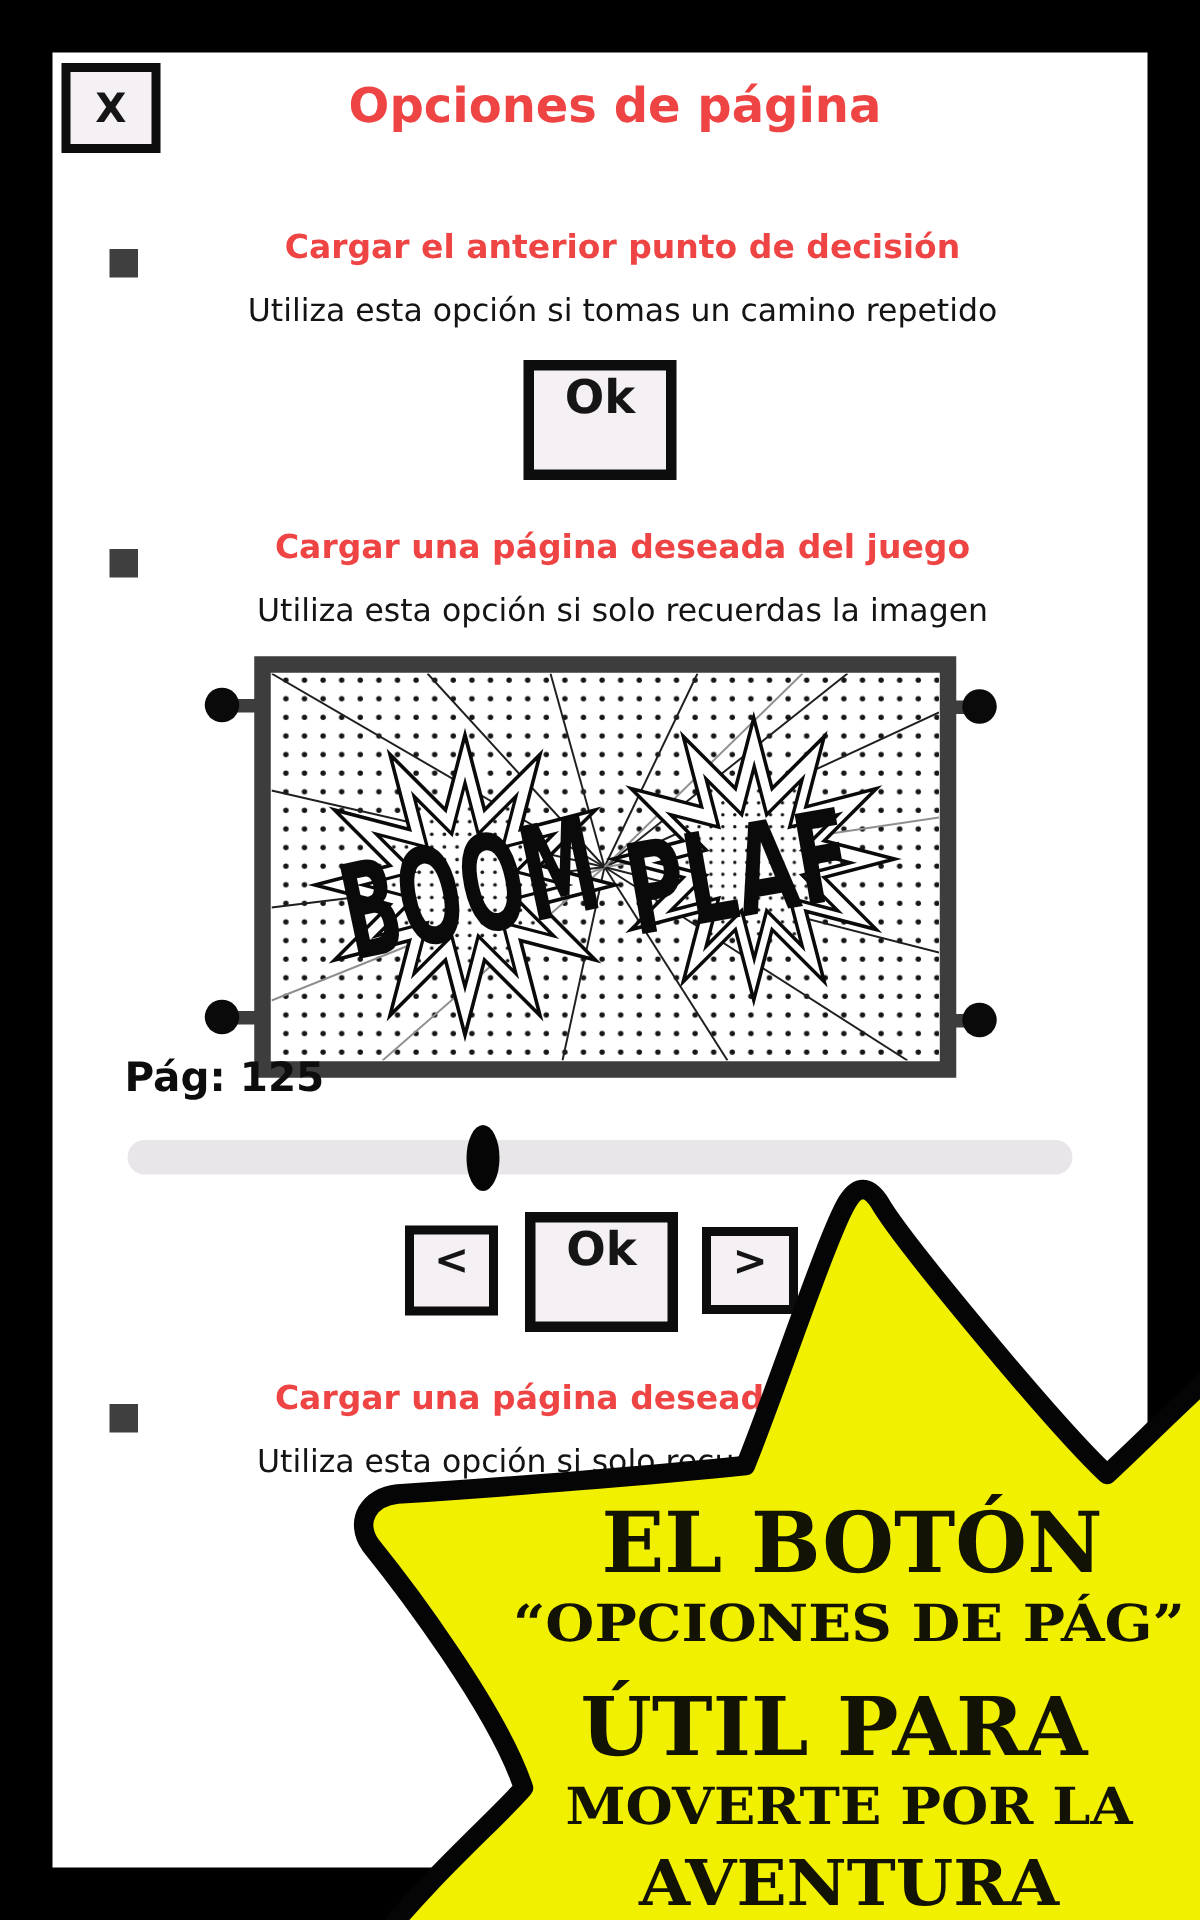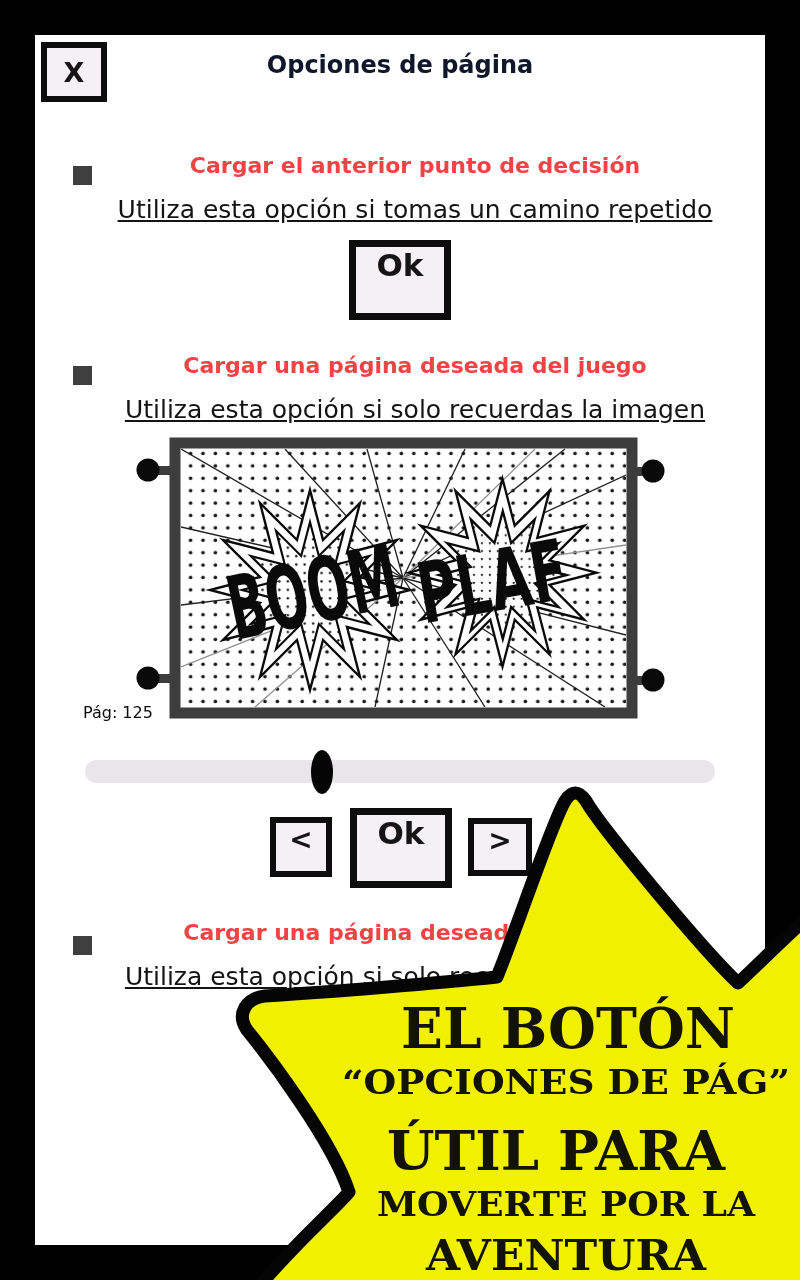--- a/index.html
+++ b/index.html
@@ -6,32 +6,32 @@
   .stage{position:relative;width:800px;height:1280px;background:#000;overflow:hidden;
          font-family:"DejaVu Sans",sans-serif;}
   .panel{position:absolute;left:35px;top:35px;width:730px;height:1210px;background:#ffffff;}
 
   .abs{position:absolute;}
 
   .close-btn{left:6px;top:7px;width:66px;height:60px;background:#f4f0f4;border:6px solid #0d0d0d;
              box-sizing:border-box;display:flex;align-items:center;justify-content:center;
              font-size:27px;font-weight:bold;color:#151515;cursor:pointer;}
 
-  .dlg-title{left:0;top:16px;width:100%;text-align:center;font-size:24px;font-weight:bold;color:#0f172a;}
+  .dlg-title{left:10px;top:16px;width:100%;text-align:center;font-size:32px;font-weight:bold;color:#ef4444;}
 
   .bullet{width:19px;height:19px;background:#3f3f3f;}
   .sec-title{left:60px;top:0;width:640px;text-align:center;font-size:22px;font-weight:bold;color:#ef4444;}
-  .sec-sub{left:60px;top:0;width:640px;text-align:center;font-size:25px;color:#141414;text-decoration:underline;}
+  .sec-sub{left:60px;top:0;width:640px;text-align:center;font-size:21px;color:#141414;}
 
   .btn{box-sizing:border-box;background:#f4f0f4;display:flex;justify-content:center;
        color:#151515;font-weight:bold;cursor:pointer;}
   .ok-big{border:7px solid #0d0d0d;font-size:31px;}
   .pager-small{border:6px solid #0d0d0d;font-size:28px;}
 
-  .pag-label{font-size:16px;font-weight:normal;color:#0d0d0d;}
+  .pag-label{font-size:27px;font-weight:bold;color:#0d0d0d;}
 
   .slider-track{left:50px;top:725px;width:630px;height:23px;background:#e9e6e9;border-radius:12px;}
   .slider-thumb{left:276px;top:715px;width:22px;height:44px;background:#050505;border-radius:50%;}
 
   .star-overlay{position:absolute;left:0;top:0;width:800px;height:1280px;z-index:50;pointer-events:none;}
   .callout-line{font-family:"DejaVu Serif",serif;font-weight:bold;fill:#121205;}
   .comic-word{font-family:"DejaVu Sans",sans-serif;font-weight:bold;fill:#0a0a0a;}
 </style>
 </head>
 <body>

